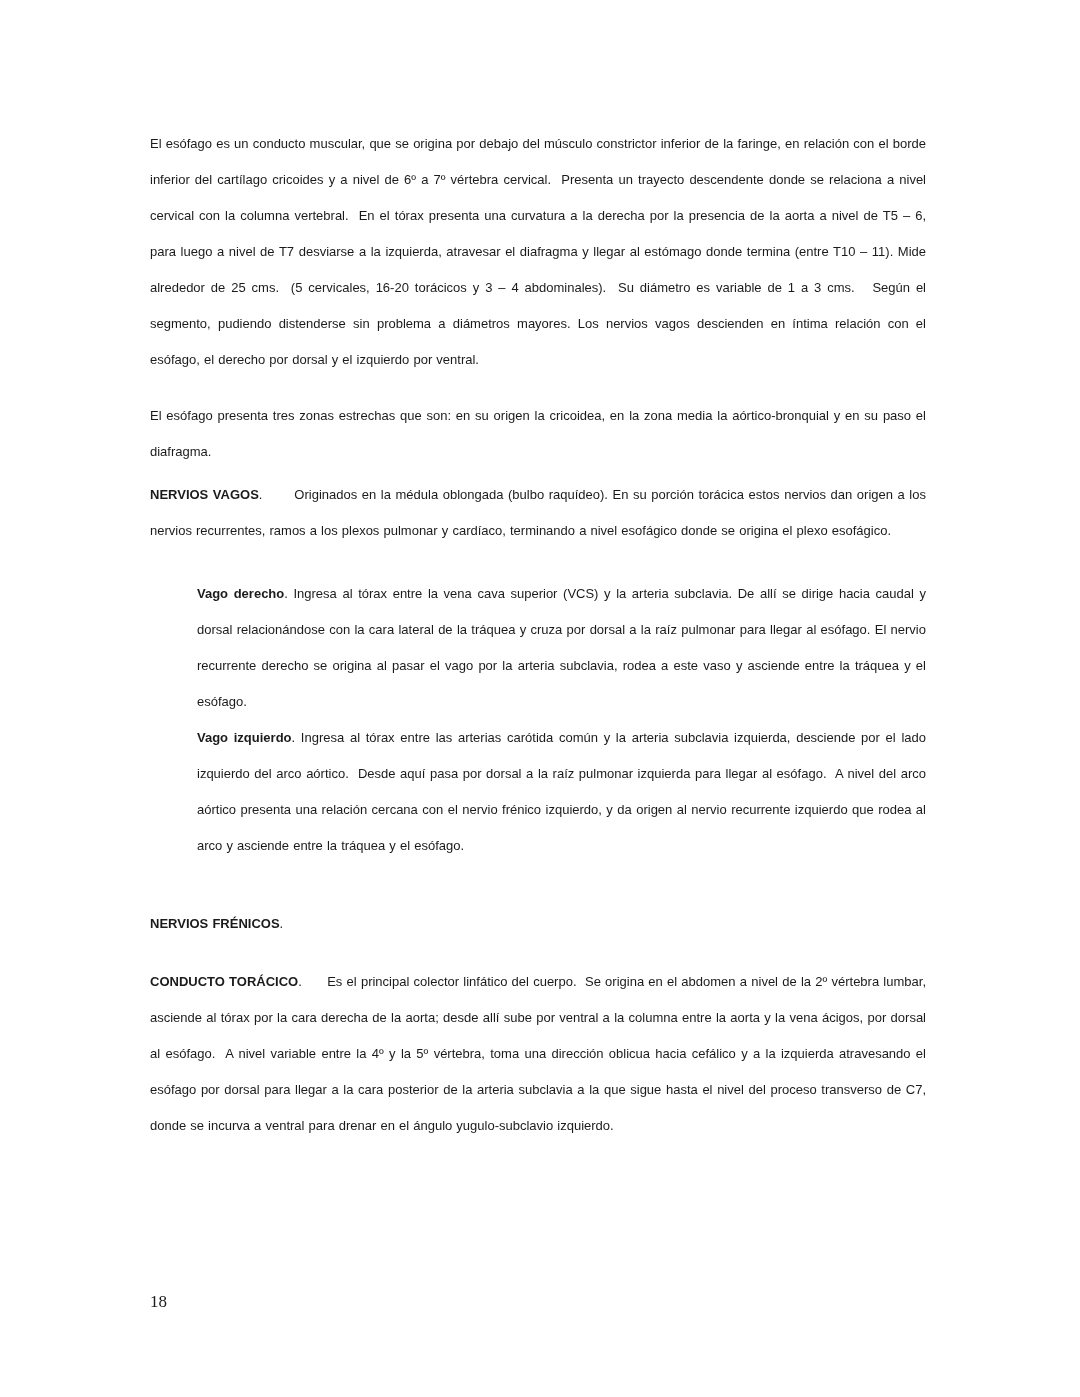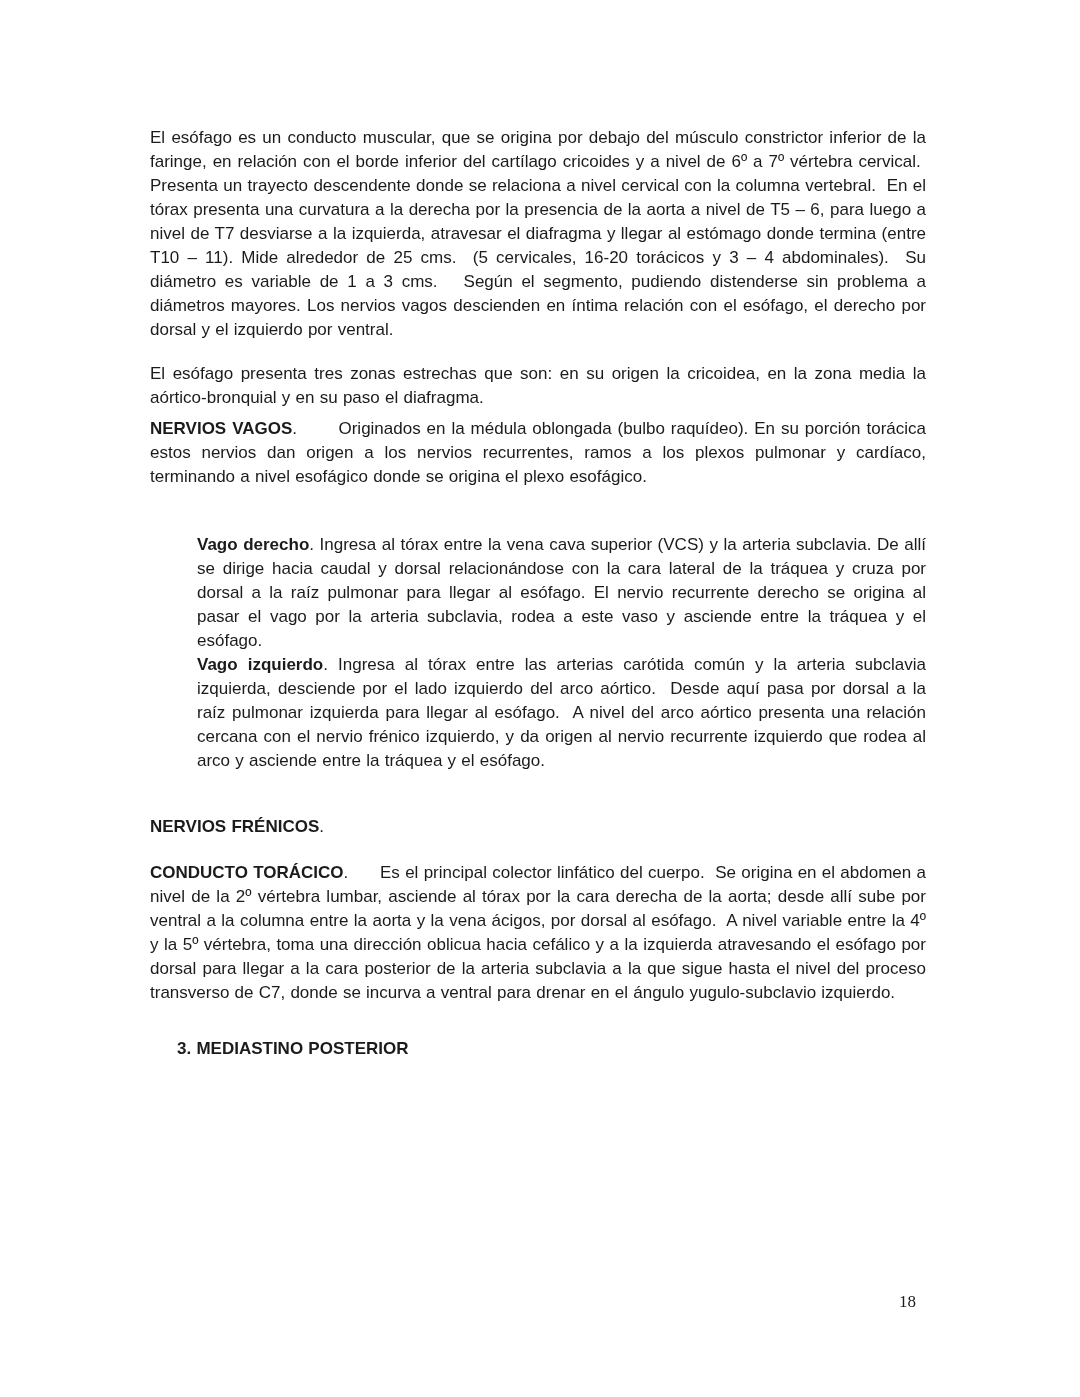--- a/index.html
+++ b/index.html
@@ -16,44 +16,44 @@
     overflow: hidden;
   }
   .text-block {
     position: absolute;
     left: 150px;
     top: 126px;
     width: 776px;
   }
   .para {
     margin: 0;
-    font-size: 17px;
-    line-height: 24px;
+    font-size: 13px;
+    line-height: 36px;
     text-align: justify;
     word-spacing: 0.5px;
   }
   .bold { font-weight: bold; }
 
   .p-esofago      { margin-bottom: 20px; }
   .p-zonas        { margin-bottom: 7px; }
-  .p-vagos        { margin-bottom: 44px; }
+  .p-vagos        { margin-bottom: 27px; }
   .sub-para       { margin-left: 47px; }
   .p-vago-der     { margin-bottom: 0; }
   .p-vago-izq     { margin-bottom: 42px; }
   .h-frenicos     { margin-bottom: 22px; }
   .p-conducto     { margin-bottom: 32px; }
   .h-mediastino   { margin-left: 27px; margin-bottom: 24px; font-weight: bold; text-align: left; }
   .p-final        { margin-bottom: 0; }
 
   .page-number {
     position: absolute;
-    left: 140px;
+    left: 150px;
     top: 1289px;
     width: 776px;
-    text-align: right;
+    text-align: left;
     font-family: "Liberation Serif", serif;
     font-size: 17px;
     line-height: 26px;
     color: #1b1b1b;
   }
 </style>
 </head>
 <body>
 
 <div class="text-block">
@@ -65,18 +65,17 @@
   <p class="para p-vagos"><span class="bold">NERVIOS VAGOS</span><span>.&nbsp;&nbsp;&nbsp;&nbsp;&nbsp;&nbsp; Originados en la médula oblongada (bulbo raquídeo). En su porción torácica estos nervios dan origen a los nervios recurrentes, ramos a los plexos pulmonar y cardíaco, terminando a nivel esofágico donde se origina el plexo esofágico.</span></p>
 
   <p class="para sub-para p-vago-der"><span class="bold">Vago derecho</span><span>. Ingresa al tórax entre la vena cava superior (VCS) y la arteria subclavia. De allí se dirige hacia caudal y dorsal relacionándose con la cara lateral de la tráquea y cruza por dorsal a la raíz pulmonar para llegar al esófago. El nervio recurrente derecho se origina al pasar el vago por la arteria subclavia, rodea a este vaso y asciende entre la tráquea y el esófago.</span></p>
 
   <p class="para sub-para p-vago-izq"><span class="bold">Vago izquierdo</span><span>. Ingresa al tórax entre las arterias carótida común y la arteria subclavia izquierda, desciende por el lado izquierdo del arco aórtico.&nbsp; Desde aquí pasa por dorsal a la raíz pulmonar izquierda para llegar al esófago.&nbsp; A nivel del arco aórtico presenta una relación cercana con el nervio frénico izquierdo, y da origen al nervio recurrente izquierdo que rodea al arco y asciende entre la tráquea y el esófago.</span></p>
 
   <p class="para h-frenicos"><span class="bold">NERVIOS FRÉNICOS</span><span>.</span></p>
 
   <p class="para p-conducto"><span class="bold">CONDUCTO TORÁCICO</span><span>.&nbsp;&nbsp;&nbsp;&nbsp;&nbsp; Es el principal colector linfático del cuerpo.&nbsp; Se origina en el abdomen a nivel de la 2º vértebra lumbar, asciende al tórax por la cara derecha de la aorta; desde allí sube por ventral a la columna entre la aorta y la vena ácigos, por dorsal al esófago.&nbsp; A nivel variable entre la 4º y la 5º vértebra, toma una dirección oblicua hacia cefálico y a la izquierda atravesando el esófago por dorsal para llegar a la cara posterior de la arteria subclavia a la que sigue hasta el nivel del proceso transverso de C7, donde se incurva a ventral para drenar en el ángulo yugulo-subclavio izquierdo.</span></p>
 
-  <p class="para h-mediastino">3. MEDIASTINO POSTERIOR</p>
 
 
 </div>
 
 <div class="page-number">18</div>
 
 </body></html>

